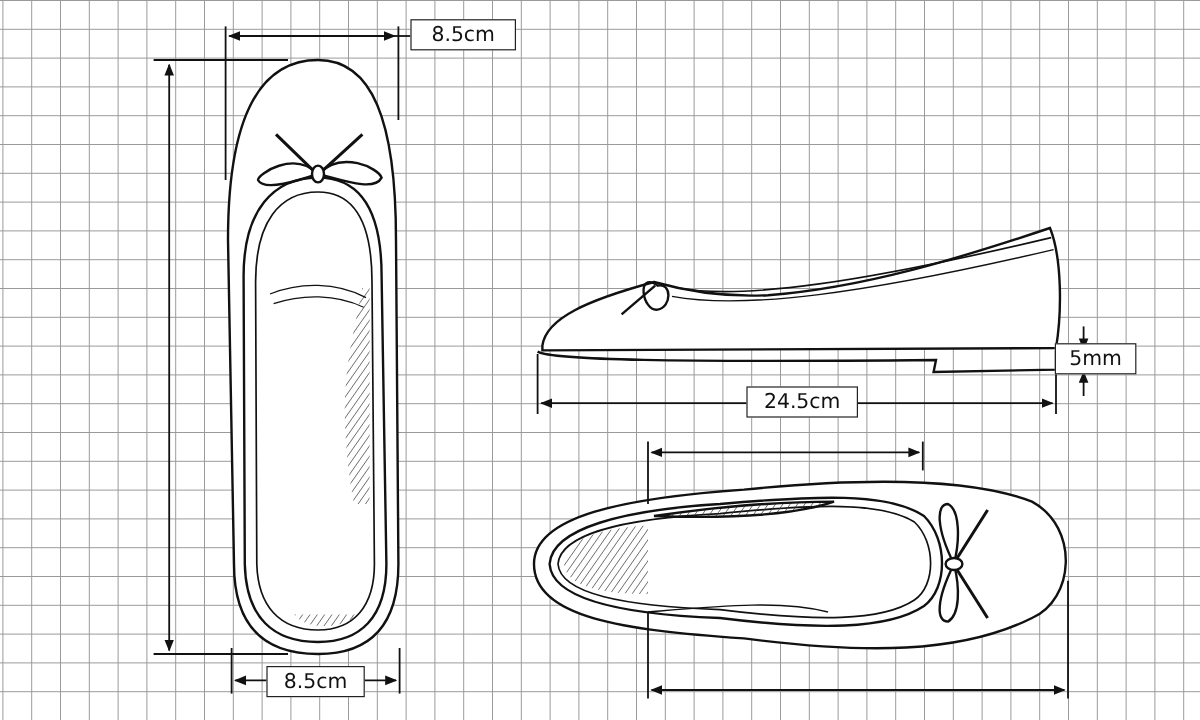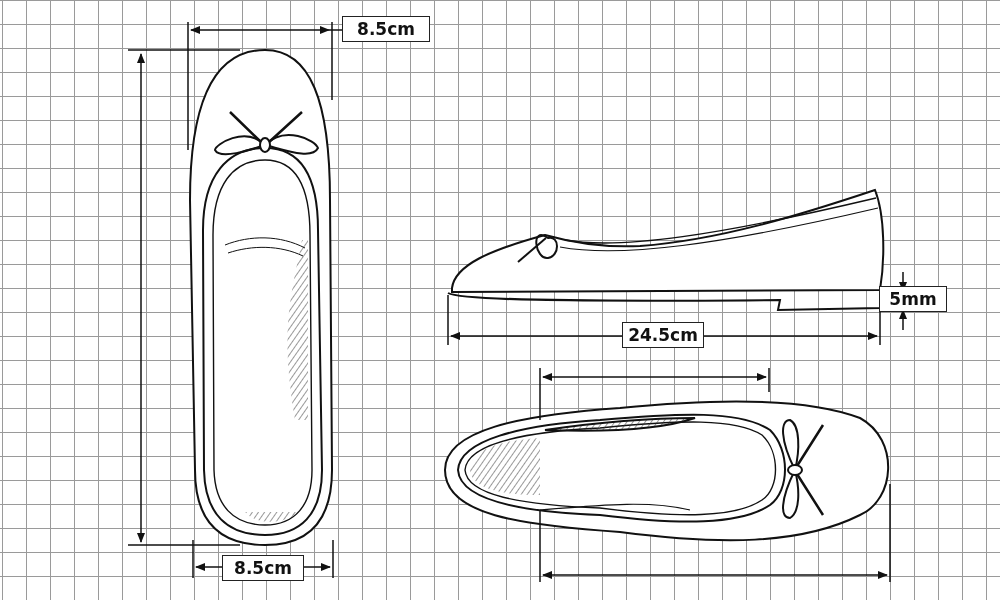--- a/index.html
+++ b/index.html
@@ -1,18 +1,18 @@
 <!DOCTYPE html>
 <html><head>
 <meta charset="utf-8">
 <style>
   html,body{margin:0;padding:0;background:#fff;}
   #stage{position:relative;width:1000px;height:600px;overflow:hidden;background:#fff;
     background-image:linear-gradient(#9a9a9a 1px,transparent 1px),linear-gradient(90deg,#9a9a9a 1px,transparent 1px);
-    background-size:24px 24px;background-position:2px 0px;font-weight:bold;}
+    background-size:24px 24px;background-position:2px 0px;}
   svg{position:absolute;left:0;top:0;}
   .label{position:absolute;background:#fff;border:1.5px solid #222;font-family:"DejaVu Sans",sans-serif;
     font-size:17px;color:#111;display:flex;align-items:center;justify-content:center;box-sizing:border-box;}
 </style>
 </head>
 <body>
 
 <div id="stage">
 <svg width="1000" height="600" viewBox="0 0 1000 600">
   <defs>
@@ -90,15 +90,15 @@
     <line x1="769" y1="368" x2="769" y2="392"></line>
     <line x1="543" y1="377" x2="766" y2="377" marker-start="url(#ah)" marker-end="url(#ah)"></line>
     <line x1="540" y1="510" x2="540" y2="582"></line>
     <line x1="890" y1="484" x2="890" y2="582"></line>
     <line x1="543" y1="575" x2="887" y2="575" marker-start="url(#ah)" marker-end="url(#ah)"></line>
   </g>
 </svg>
 
 <div class="label" style="left:342px;top:16px;width:88px;height:26px;">8.5cm</div>
 <div class="label" style="left:222px;top:555px;width:82px;height:26px;">8.5cm</div>
-<div class="label" style="left:622px;top:322px;width:82px;height:26px;">24.5cm</div>
+<div class="label" style="left:622px;top:322px;width:93px;height:26px;">24.5cm</div>
 <div class="label" style="left:879px;top:286px;width:68px;height:26px;">5mm</div>
 </div>
 
 </body></html>

